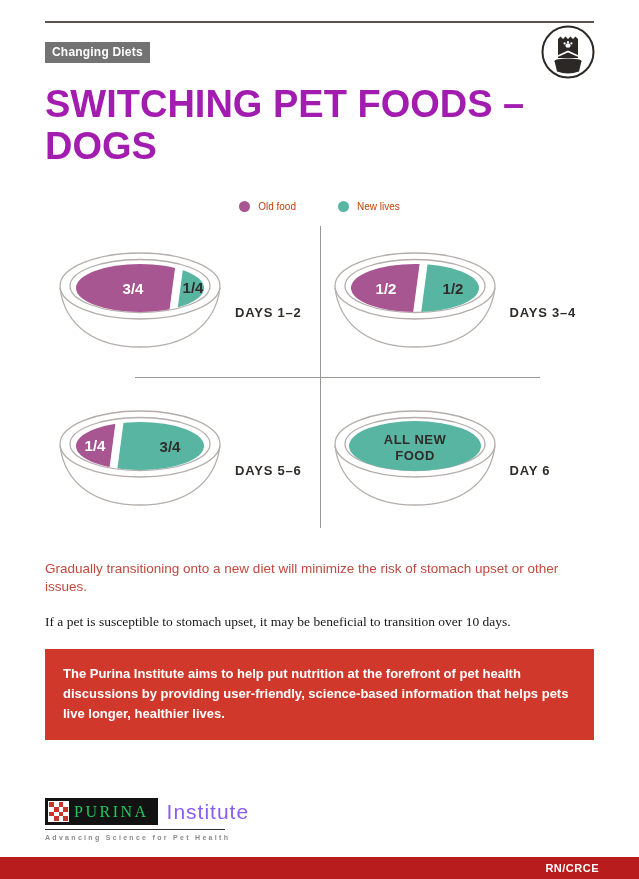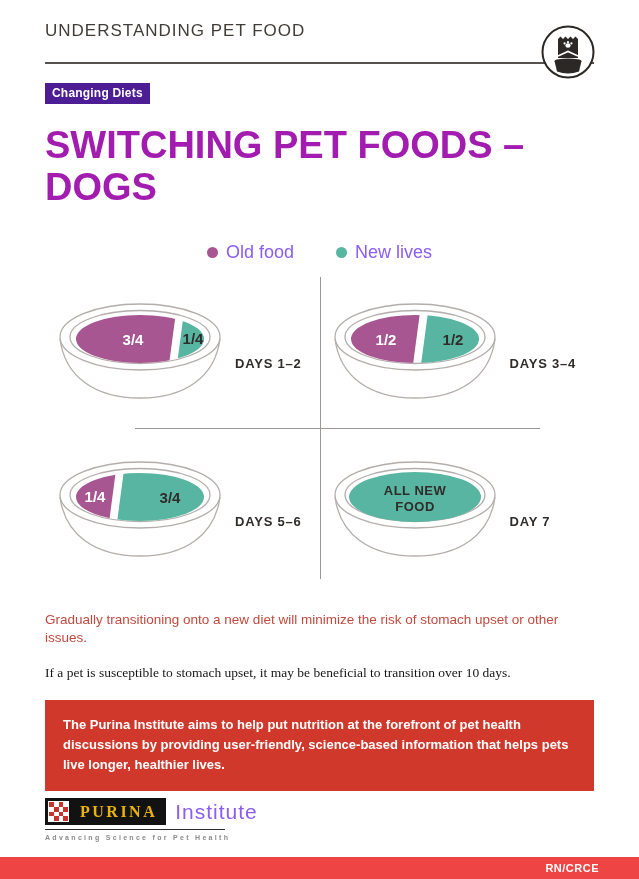--- a/index.html
+++ b/index.html
@@ -11,34 +11,34 @@
   
   .header { position:relative; padding:0 45px; }
   .header-title {
     margin-top:21px; font-size:17px; font-weight:400; letter-spacing:1px;
     color:#413c38;
   }
   .header-rule { margin-top:21px; border-bottom:2px solid #57524d; }
   .header-icon { position:absolute; right:43px; top:3px; width:56px; height:56px; }
   
   .badge {
-    display:inline-block; margin:19px 0 0 45px; background:#4c1d95; color:#fff;
+    display:inline-block; margin:19px 0 0 45px; background:#737373; color:#fff;
     font-size:12px; font-weight:700; padding:3px 7px 4px 7px; letter-spacing:0.2px;
   }
   .main-title {
     margin:21px 45px 0 45px; font-size:38px; font-weight:700; color:#a21caf;
     letter-spacing:0px; line-height:1.1;
   }
   
   .legend { display:flex; justify-content:center; gap:42px; margin-top:33px; }
   .legend-item { display:flex; align-items:center; gap:8px; }
   .legend-dot { width:11px; height:11px; border-radius:50%; }
   .legend-dot.old { background:#a85691; }
   .legend-dot.new { background:#58b5a2; }
-  .legend-label { font-size:18px; color:#8b5cf6; }
+  .legend-label { font-size:10px; color:#c2410c; }
   
   .bowls { position:relative; width:549px; margin:12px auto 0 auto; height:306px; }
   .bowls-grid { display:grid; grid-template-columns:1fr 1fr; grid-template-rows:153px 153px; height:100%; }
   .bowl-cell { display:flex; flex-direction:row; align-items:center; justify-content:flex-start; padding-top:4px; }
   .bowl-cell.row2 { padding-top:14px; }
   .bowl-label { margin-top:20px; font-size:13px; font-weight:700; letter-spacing:0.8px; color:#2f2c2a; }
   .divider-v { position:absolute; left:50%; top:2px; bottom:2px; width:1px; background:#9a9693; }
   .divider-h { position:absolute; top:50%; left:90px; right:54px; height:1px; background:#9a9693; }
   .food-label-dark { font-size:15px; font-weight:700; fill:#2f2c2a; }
   .food-label-light { font-size:15px; font-weight:700; fill:#ffffff; }
@@ -60,41 +60,40 @@
   .purina-box {
     background:#121212; height:27px; display:flex; align-items:center;
     padding:0 9px 0 4px; gap:6px;
   }
   .checkerboard { width:19px; height:19px; background:#fff; display:grid;
     grid-template-columns:repeat(4,1fr); grid-template-rows:repeat(4,1fr);
     outline:1px solid #fff; }
   .checkerboard span.r { background:#c6342b; }
   .checkerboard span.w { background:#ffffff; }
   .purina-word {
-    color:#eab308; font-family:"Liberation Serif", serif; font-weight:700;
-    font-size:16px; letter-spacing:2.5px;margin-left:6px;
+    color:#22c55e; font-family:"Liberation Serif", serif; font-weight:400;
+    font-size:16px; letter-spacing:2.5px;
   }
   .institute-word { margin-left:9px; font-size:21px; color:#8b5cf6; letter-spacing:1px; font-weight:400; }
   .footer-rule { margin-top:4px; border-bottom:1.5px solid #2b2b2b; width:180px; }
   .tagline { margin-top:4px; font-size:7px; font-weight:700; letter-spacing:2.3px; color:#8b8b8b; white-space:nowrap; }
   
   .bottom-bar {
-    position:absolute; left:0; right:0; bottom:0; height:22px; background:#ef4444;
+    position:absolute; left:0; right:0; bottom:0; height:22px; background:#b91c1c;
     display:flex; align-items:center; justify-content:flex-end; padding-right:40px;
   }
   .bottom-code { color:#ffffff; font-size:11px; font-weight:700; letter-spacing:0.5px; }
 </style>
 </head>
 <body>
 
 <div class="page">
 
   
   <div class="header">
-    <div class="header-title">UNDERSTANDING PET FOOD</div>
     <svg class="header-icon" viewBox="0 0 56 56">
       <circle cx="28" cy="28" r="25.5" fill="#ffffff" stroke="#2b2826" stroke-width="2"></circle>
       <path d="M18 15 L20.5 12.5 L23 15 L25.5 12.5 L28 15 L30.5 12.5 L33 15 L35.5 12.5 L38 15 L38 34 L18 34 Z" fill="#2b2826"></path>
       <path d="M18 32 L28 27.5 L38 32" fill="none" stroke="#ffffff" stroke-width="1.6"></path>
       <ellipse cx="28" cy="21.5" rx="2.6" ry="2.2" fill="#ffffff"></ellipse>
       <circle cx="24.6" cy="19.4" r="1.1" fill="#ffffff"></circle>
       <circle cx="28" cy="18.2" r="1.1" fill="#ffffff"></circle>
       <circle cx="31.4" cy="19.4" r="1.1" fill="#ffffff"></circle>
       <path d="M14.5 37 L41.5 37 L39 47.5 Q28 51.5 17 47.5 Z" fill="#2b2826"></path>
       <ellipse cx="28" cy="37" rx="13.5" ry="2.4" fill="#2b2826"></ellipse>
@@ -189,21 +188,21 @@
 
       <div class="bowl-cell row2">
         <svg width="190" height="112" viewBox="0 0 190 112">
           <path d="M 15 42 C 20 80, 50 101, 95 101 C 140 101, 170 80, 175 42" fill="#ffffff" stroke="#b3aeab" stroke-width="1.3"></path>
           <ellipse cx="95" cy="40" rx="80" ry="33" fill="#ffffff" stroke="#b3aeab" stroke-width="1.3"></ellipse>
           <ellipse cx="95" cy="40" rx="70" ry="26.5" fill="#ffffff" stroke="#b3aeab" stroke-width="1.3"></ellipse>
           <ellipse cx="95" cy="42" rx="66" ry="25" fill="#58b5a2"></ellipse>
           <text class="food-label-allnew" x="95" y="40" text-anchor="middle">ALL NEW</text>
           <text class="food-label-allnew" x="95" y="56" text-anchor="middle">FOOD</text>
         </svg>
-        <div class="bowl-label">DAY 7</div>
+        <div class="bowl-label">DAY 6</div>
       </div>
 
     </div>
     <div class="divider-v"></div>
     <div class="divider-h"></div>
   </div>
 
   
   <div class="lead">Gradually transitioning onto a new diet will minimize the risk of stomach upset or other issues.</div>
 

